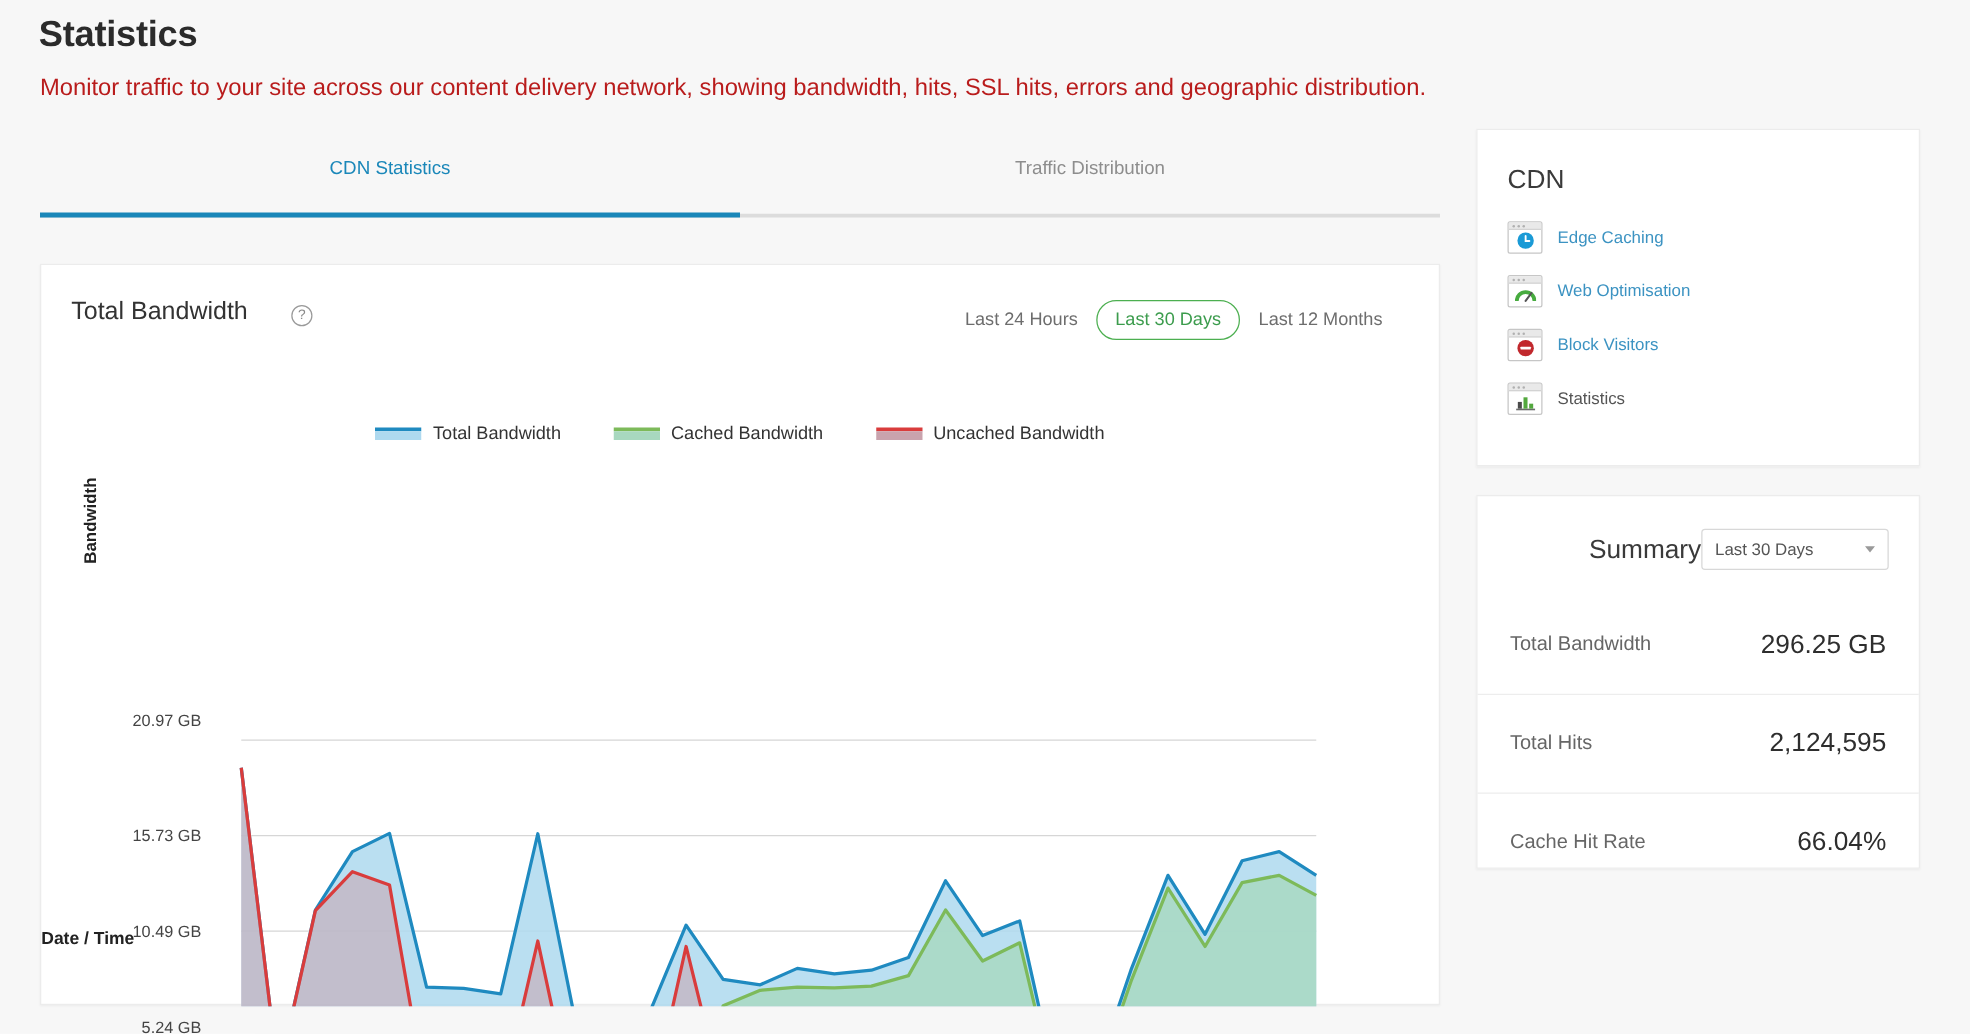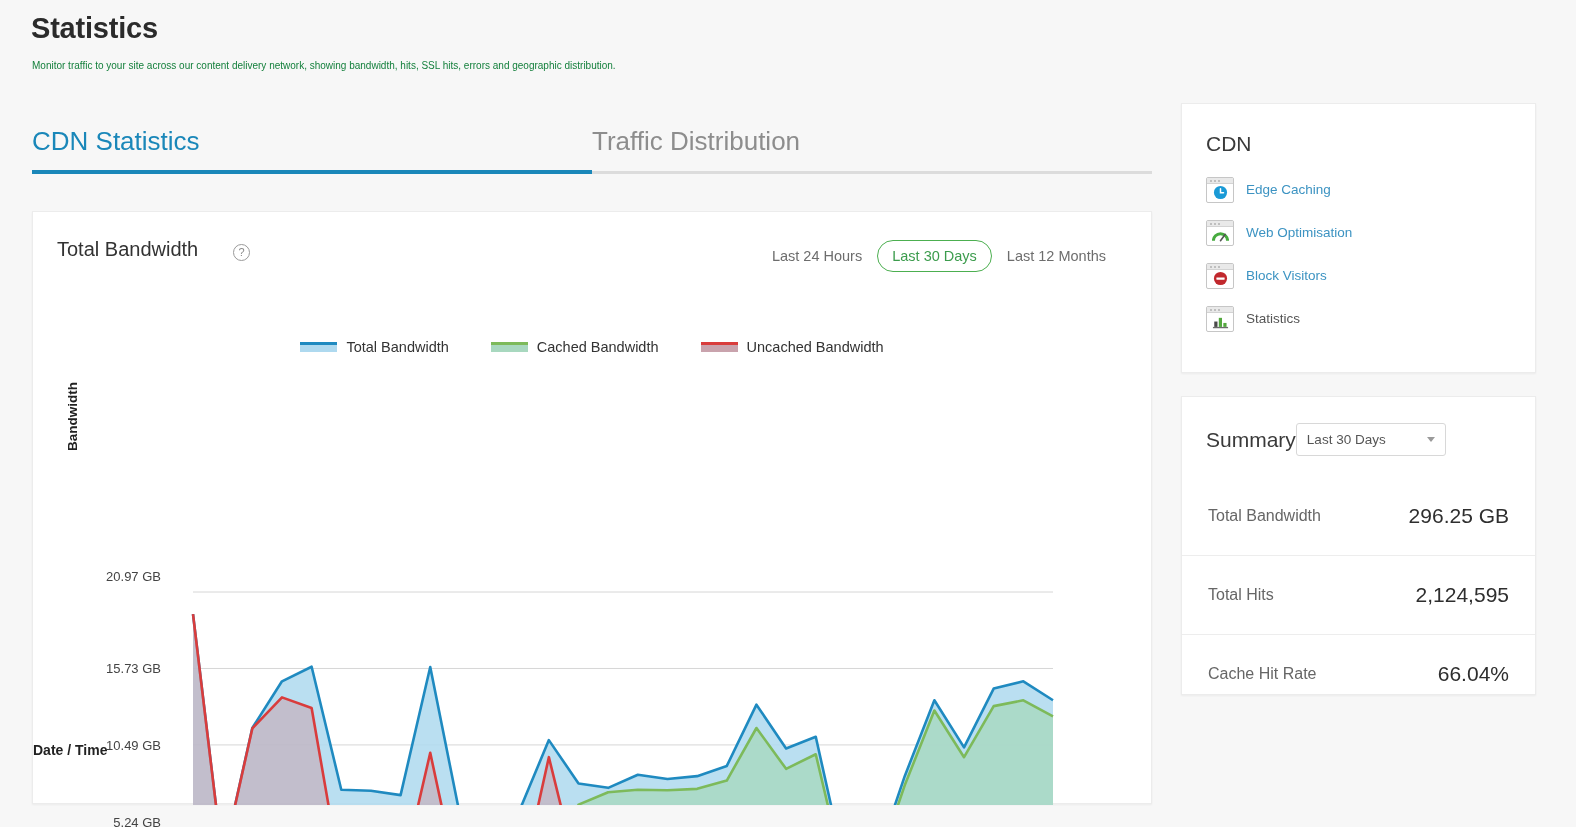--- a/index.html
+++ b/index.html
@@ -15,35 +15,35 @@
   .page { position: relative; width: 1576px; height: 827px; }
 
   
   .page-title {
     position: absolute; left: 31px; top: 12px;
     font-size: 29px; font-weight: bold; color: #2b2b2b;
     letter-spacing: -0.2px;
   }
   .page-sub {
     position: absolute; left: 32px; top: 60px;
-    font-size: 10px; color: #15803d; font-weight: 400;
+    font-size: 19px; color: #b91c1c; font-weight: 400;
   }
 
   
   .tabs {
     position: absolute; left: 32px; top: 112px;
     width: 1120px; height: 62px;
     display: flex;
     border-bottom: 3px solid #dcdcdc;
   }
   .tab {
     flex: 1 1 0;
-    display: flex; align-items: flex-start; 
+    display: flex; align-items: flex-start; justify-content: center;
     padding-top: 14px;
-    font-size: 26px; color: #8d8d8d; cursor: pointer;
+    font-size: 15px; color: #8d8d8d; cursor: pointer;
     position: relative;
   }
   .tab.active { color: #1a87b9; }
   .tab.active::after {
     content: ""; position: absolute; left: 0; right: 0; bottom: -3px;
     height: 4px; background: #1a87b9;
   }
 
   
   .card {
@@ -137,21 +137,21 @@
   .win-icon .bar i:nth-child(2){ left: 7px; }
   .win-icon .bar i:nth-child(3){ left: 11px; }
   .win-icon .gly {
     position: absolute; left: 0; right: 0; top: 6px; bottom: 0;
     display: flex; align-items: center; justify-content: center;
   }
 
   .summary-card { left: 1181px; top: 396px; width: 355px; height: 299px; }
   .sum-head {
     position: absolute; left: 24px; top: 26px; right: 24px;
-    display: flex; align-items: center; justify-content: flex-start;
+    display: flex; align-items: center; justify-content: flex-end;
   }
   .sum-title { font-size: 21px; color: #3a3a3a; font-weight: 400; }
   .sum-select {
     border: 1px solid #d8d8d8; border-radius: 3px; background: #fff;
     font-size: 13.5px; color: #555; padding: 8px 10px;
     width: 150px; display: flex; align-items: center;
     justify-content: space-between; cursor: pointer;
   }
   .caret {
     width: 0; height: 0; border-left: 4.5px solid transparent;

